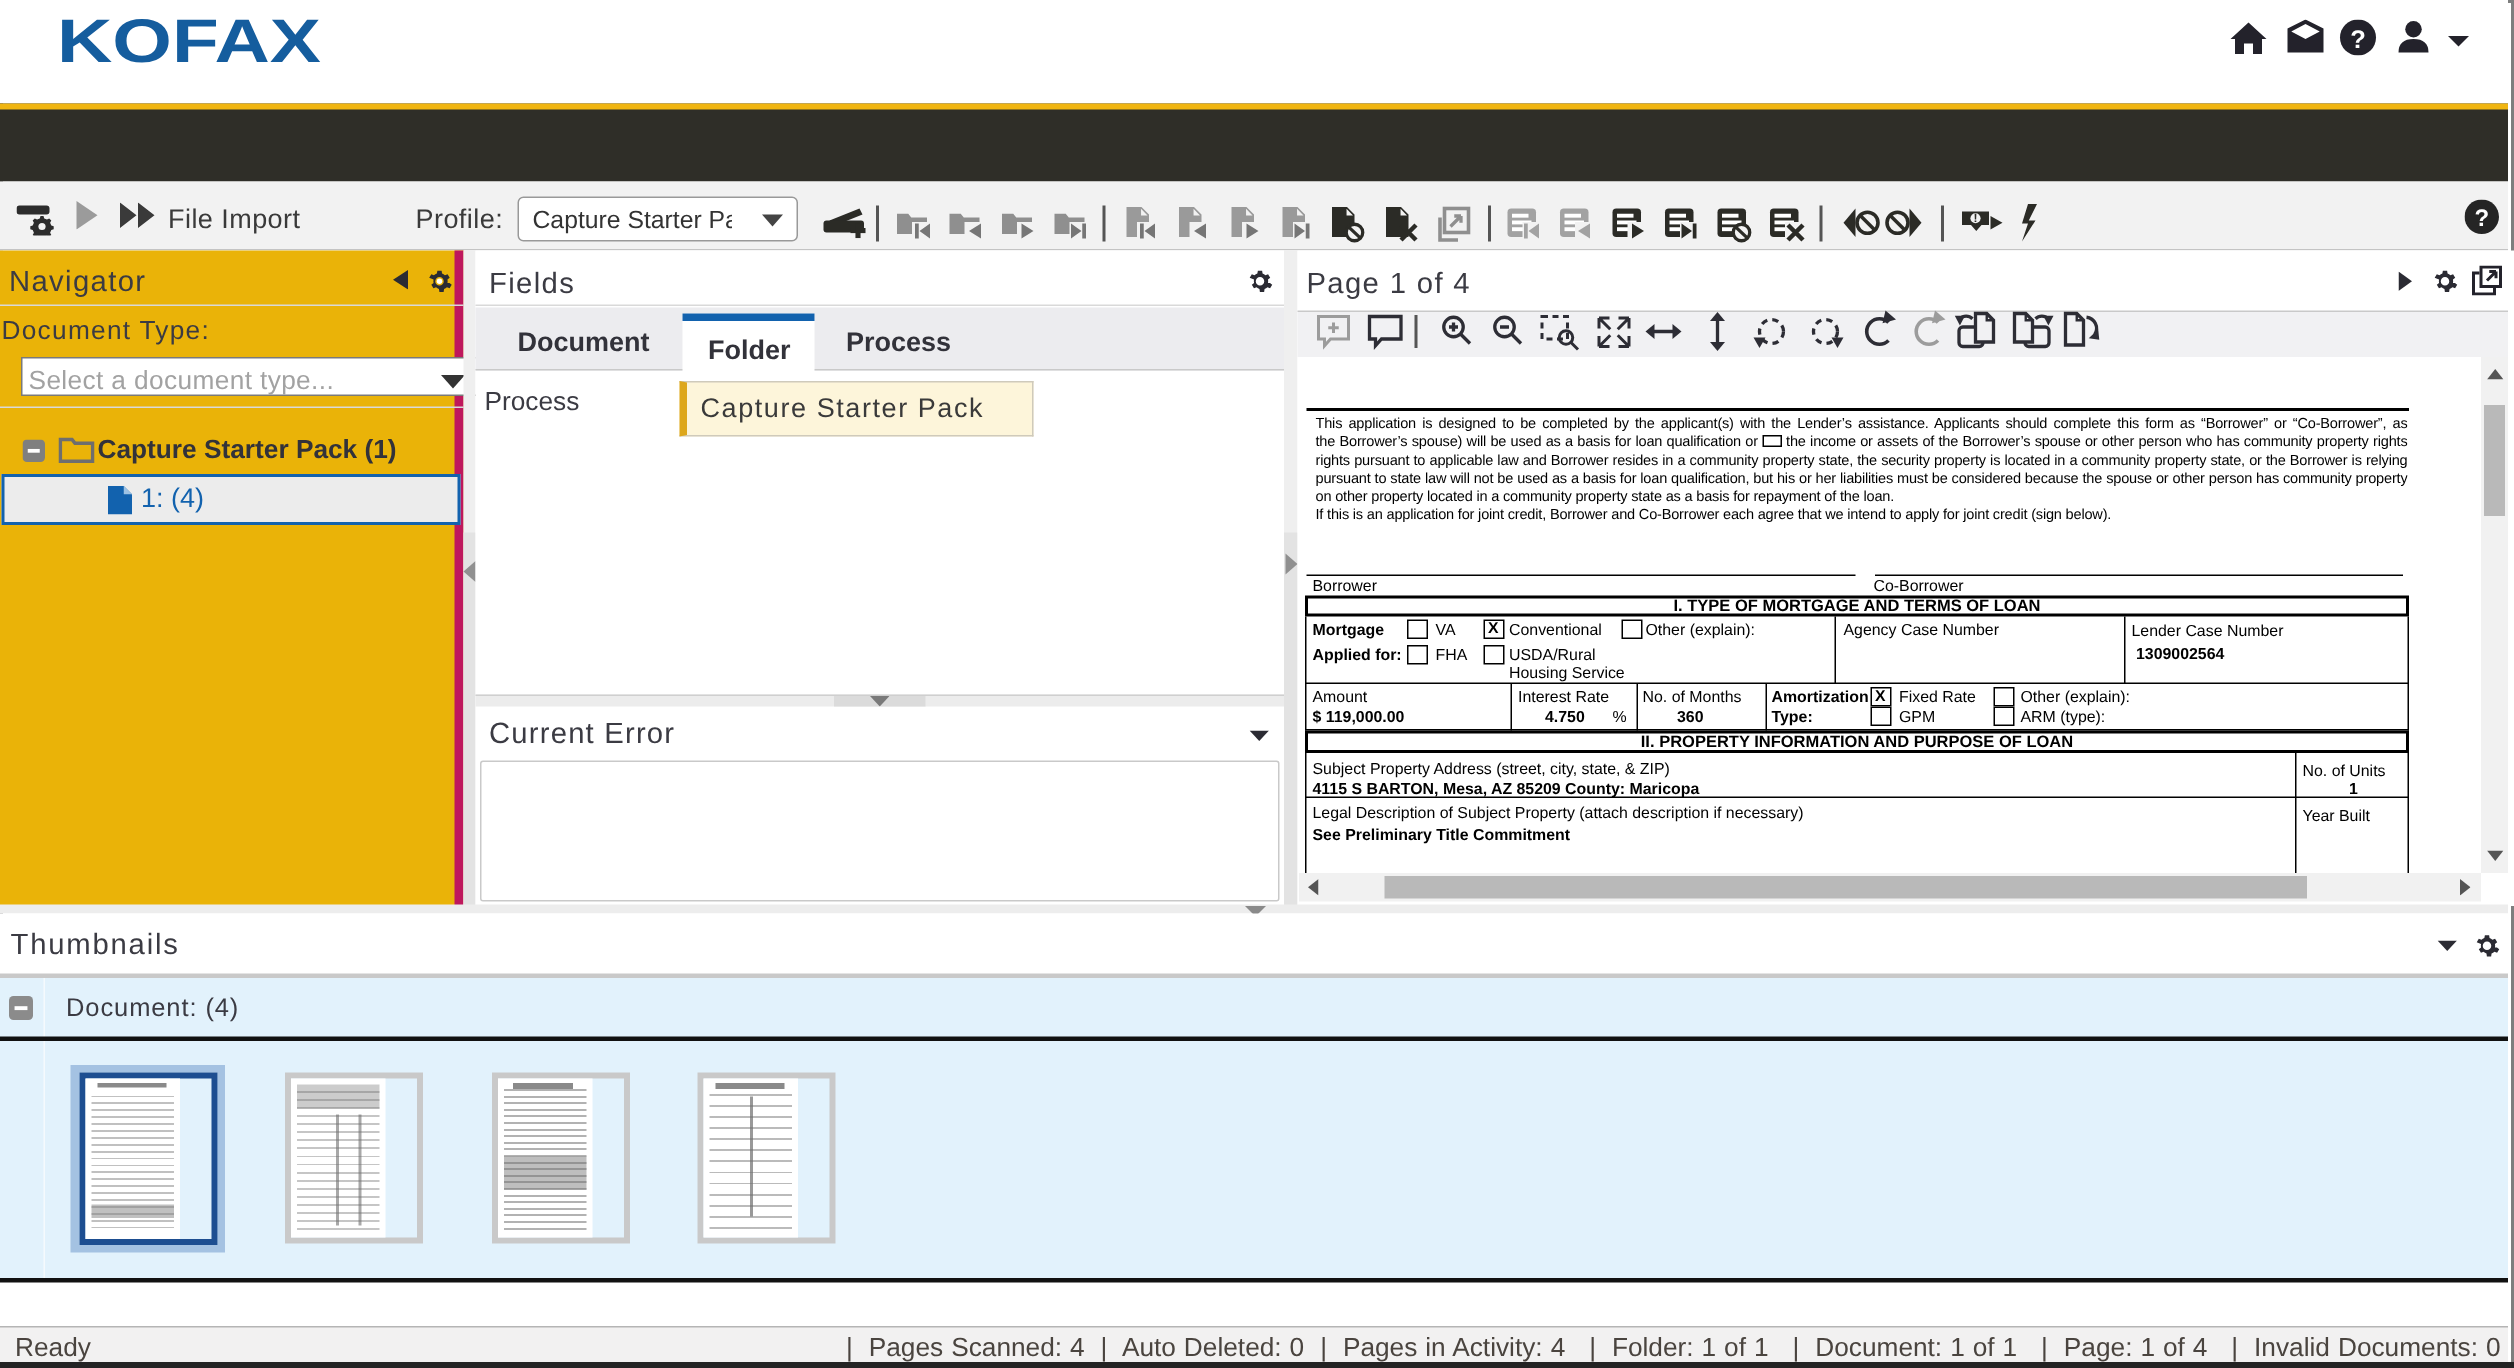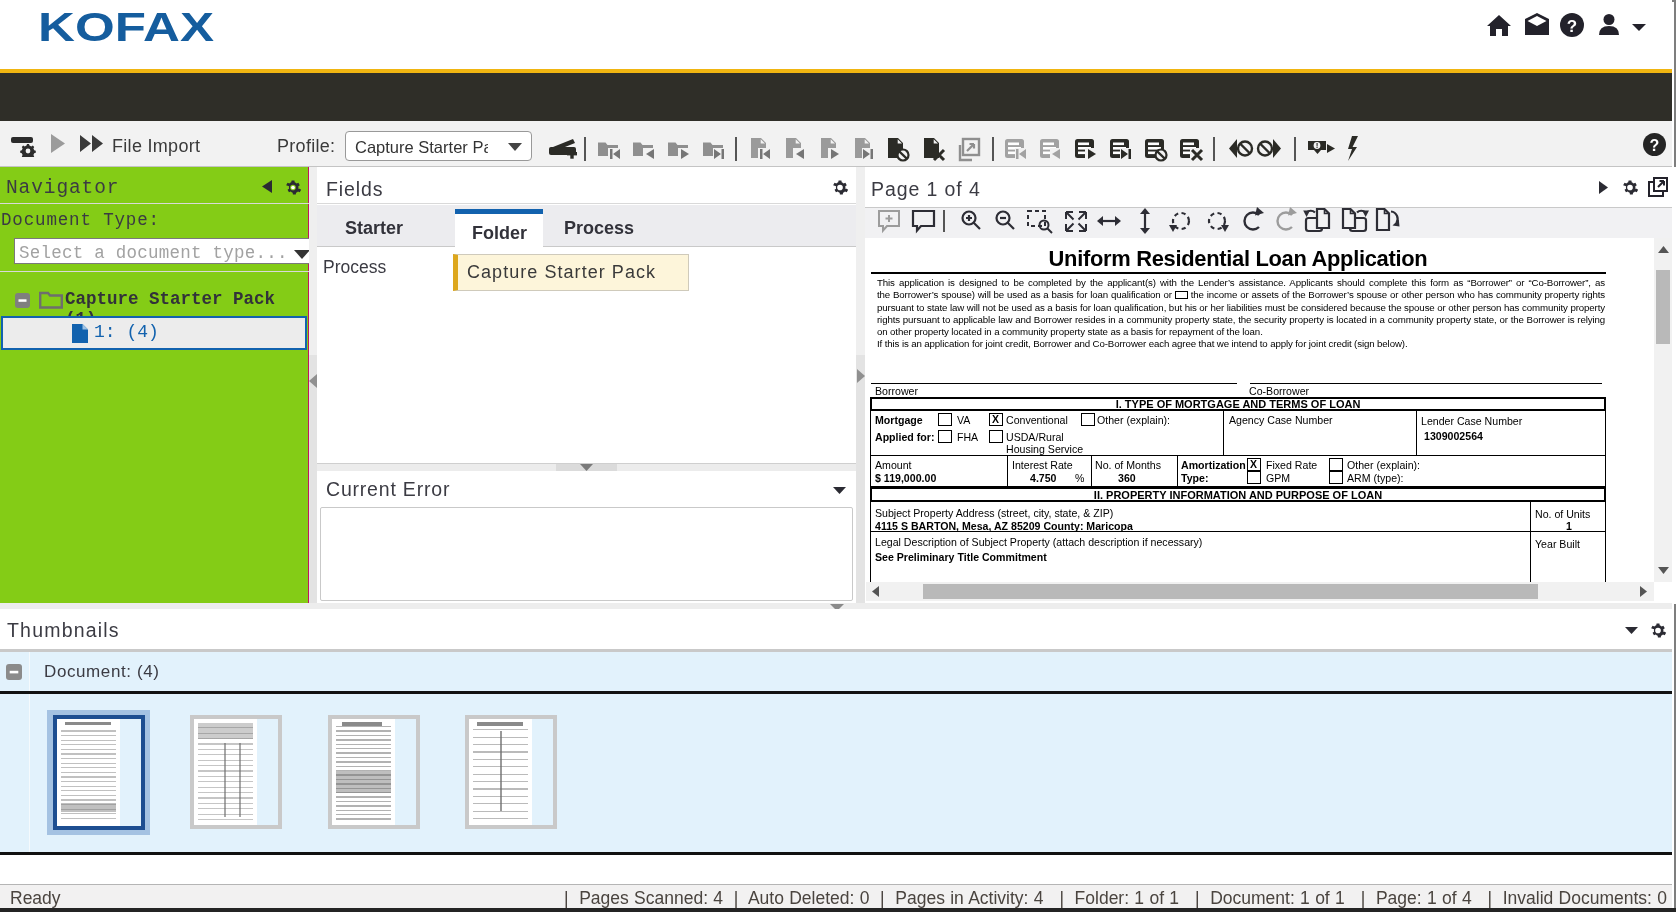--- a/index.html
+++ b/index.html
@@ -16,21 +16,21 @@
 .caret { display:inline-block; width:0; height:0; border-left:5.5px solid transparent; border-right:5.5px solid transparent; border-top:6.5px solid #fdfdfd; vertical-align:middle; margin-left:8px; margin-top:3px;}
 
 #toolbar { position:absolute; left:0; top:121px; width:1672px; height:46px; background:#f2f2f2; border-bottom:1px solid #c4c4c4; }
 #toolbar .txt { position:absolute; top:15px; font-size:18px; letter-spacing:0.3px; color:#3a3a3a; }
 #profsel { position:absolute; left:345px; top:10px; width:187px; height:30px; background:#fff; border:1px solid #999; border-radius:4px; overflow:hidden; }
 #profsel .ptext { position:absolute; left:9px; top:6px; font-size:16.5px; color:#333; white-space:nowrap; width:133px; overflow:hidden; }
 #profsel .pcaret { position:absolute; right:9px; top:11px; width:0; height:0; border-left:7px solid transparent; border-right:7px solid transparent; border-top:8px solid #444; }
 
 #mainrow { position:absolute; left:0; top:167px; width:1672px; height:437px; background:#fff; }
 
-#navpanel { position:absolute; left:0; top:0; width:309px; height:437px; background:#84cc16; border-right:1px solid #be185d;font-family:Liberation Mono, monospace; }
+#navpanel { position:absolute; left:0; top:0; width:309px; height:437px; background:#eab308; border-right:6px solid #be185d; }
 .phead { font-size:19.5px; letter-spacing:0.9px; color:#3b3b43; }
 #gut1 { position:absolute; left:309px; top:0; width:8px; height:437px; background:#efefef; }
 #gut1b { position:absolute; left:309px; top:188px; width:8px; height:249px; background:#e3e3e3; }
 #gut2 { position:absolute; left:856px; top:0; width:9px; height:437px; background:#efefef; }
 #gut2b { position:absolute; left:856px; top:188px; width:9px; height:249px; background:#e3e3e3; }
 .gutarrL { position:absolute; width:0; height:0; border-top:7px solid transparent; border-bottom:7px solid transparent; border-right:8px solid #909090; }
 .gutarrR { position:absolute; width:0; height:0; border-top:7px solid transparent; border-bottom:7px solid transparent; border-left:8px solid #909090; }
 
 #fieldspanel { position:absolute; left:317px; top:0; width:539px; height:437px; background:#fff; }
 
@@ -296,21 +296,21 @@
 
   <div id="fieldspanel">
     <div class="phead abs" style="left:9px;top:11px">Fields</div>
     <svg class="abs" style="left:514px;top:12px" width="18" height="17" viewBox="0 0 24 24">
         <path fill="#2b2b33" d="M12 8a4 4 0 1 0 0 8 4 4 0 0 0 0-8zm9.4 5.6l2.1 1.6-2 3.5-2.5-1a8 8 0 0 1-2.7 1.6l-.4 2.7h-4l-.4-2.7a8 8 0 0 1-2.7-1.6l-2.5 1-2-3.5 2.1-1.6a8 8 0 0 1 0-3.2L2.3 8.8l2-3.5 2.5 1a8 8 0 0 1 2.7-1.6L10 2h4l.4 2.7a8 8 0 0 1 2.7 1.6l2.5-1 2 3.5-2.1 1.6a8 8 0 0 1 0 3.2z"></path>
         <circle cx="12" cy="12" r="2.6" fill="#fff"></circle>
       </svg>
     <div class="abs" style="left:0;top:36px;width:539px;height:1px;background:#d9d9d9"></div>
 
     <div class="abs" style="left:0;top:38px;width:539px;height:42px;background:#ececef;border-bottom:1px solid #c9c9c9"></div>
-    <div class="abs" style="left:28px;top:51px;font-size:18px;font-weight:bold;color:#32323a">Starter</div>
+    <div class="abs" style="left:28px;top:51px;font-size:18px;font-weight:bold;color:#32323a">Document</div>
     <div class="abs" style="left:138px;top:42px;width:88px;height:41px;background:#fff;border-top:5px solid #1262ae"></div>
     <div class="abs" style="left:155px;top:56px;font-size:18px;font-weight:bold;color:#32323a">Folder</div>
     <div class="abs" style="left:247px;top:51px;font-size:18px;font-weight:bold;color:#32323a">Process</div>
 
     <div class="abs" style="left:6px;top:90px;font-size:17.5px;color:#3b3b43">Process</div>
     <div class="abs" style="left:136px;top:87px;width:236px;height:37px;background:#fdf5da;border:1px solid #cfcabb;border-left:5px solid #dda71c"></div>
     <div class="abs" style="left:150px;top:95px;font-size:18px;letter-spacing:1.05px;color:#3a3a3a">Capture Starter Pack</div>
 
     <div class="abs" style="left:0;top:295.5px;width:539px;height:8.5px;background:#ececec;border-top:1px solid #cfcfcf"></div>
     <div class="abs" style="left:239px;top:296.5px;width:61px;height:7.5px;background:#dbdbdb"></div>
@@ -419,27 +419,26 @@
 
       <g stroke="#2d2d35" stroke-width="2.2">
         <path d="M512 4 L519.5 4 L524 8.5 L524 25 L512 25 Z" fill="#f1f1f3"></path>
         <path d="M519.5 4 L519.5 8.5 L524 8.5" fill="none" stroke-width="1.6"></path>
         <path d="M526 6.5 A 7.5 7.5 0 0 1 531.5 18" fill="none"></path>
       </g>
       <path d="M533.8 14.5 L534.5 21.5 L527.5 20.5 Z" fill="#2d2d35"></path>
     </svg>
 
     <div id="pagecontent" class="abs" style="left:1px;top:71px;width:787px;height:344px;background:#fff;overflow:hidden">
-      <div class="abs" style="left:0;top:8px;width:744px;text-align:center;font-size:21.9px;font-weight:bold;color:#000;letter-spacing:-0.3px">Uniform Residential Loan Application</div>
       <div class="abs" style="left:5px;top:34px;width:735px;height:2px;background:#000"></div>
       <div id="para" class="abs" style="left:11px;top:39px;width:728px;font-size:9.7px;color:#000">
         <div class="jl">This application is designed to be completed by the applicant(s) with the Lender’s assistance. Applicants should complete this form as “Borrower” or “Co-Borrower”, as</div>
         <div class="jl">the Borrower’s spouse) will be used as a basis for loan qualification or <span class="ckp"></span> the income or assets of the Borrower’s spouse or other person who has community property rights</div>
+        <div class="jl">rights pursuant to applicable law and Borrower resides in a community property state, the security property is located in a community property state, or the Borrower is relying</div>
         <div class="jl">pursuant to state law will not be used as a basis for loan qualification, but his or her liabilities must be considered because the spouse or other person has community property</div>
-        <div class="jl">rights pursuant to applicable law and Borrower resides in a community property state, the security property is located in a community property state, or the Borrower is relying</div>
         <div class="jn">on other property located in a community property state as a basis for repayment of the loan.</div>
         <div class="jn">If this is an application for joint credit, Borrower and Co-Borrower each agree that we intend to apply for joint credit (sign below).</div>
       </div>
       <div class="abs" style="left:5px;top:145px;width:366px;height:1.4px;background:#000"></div>
       <div class="abs" style="left:384px;top:145px;width:352px;height:1.4px;background:#000"></div>
       <div class="f" style="left:9px;top:147px">Borrower</div>
       <div class="f" style="left:383px;top:147px">Co-Borrower</div>
 
       <div class="abs" style="left:4px;top:159px;width:736px;height:14px;border:2px solid #000"></div>
       <div class="abs" style="left:4px;top:160px;width:736px;text-align:center;font-size:11px;font-weight:bold;color:#000">I. TYPE OF MORTGAGE AND TERMS OF LOAN</div>

